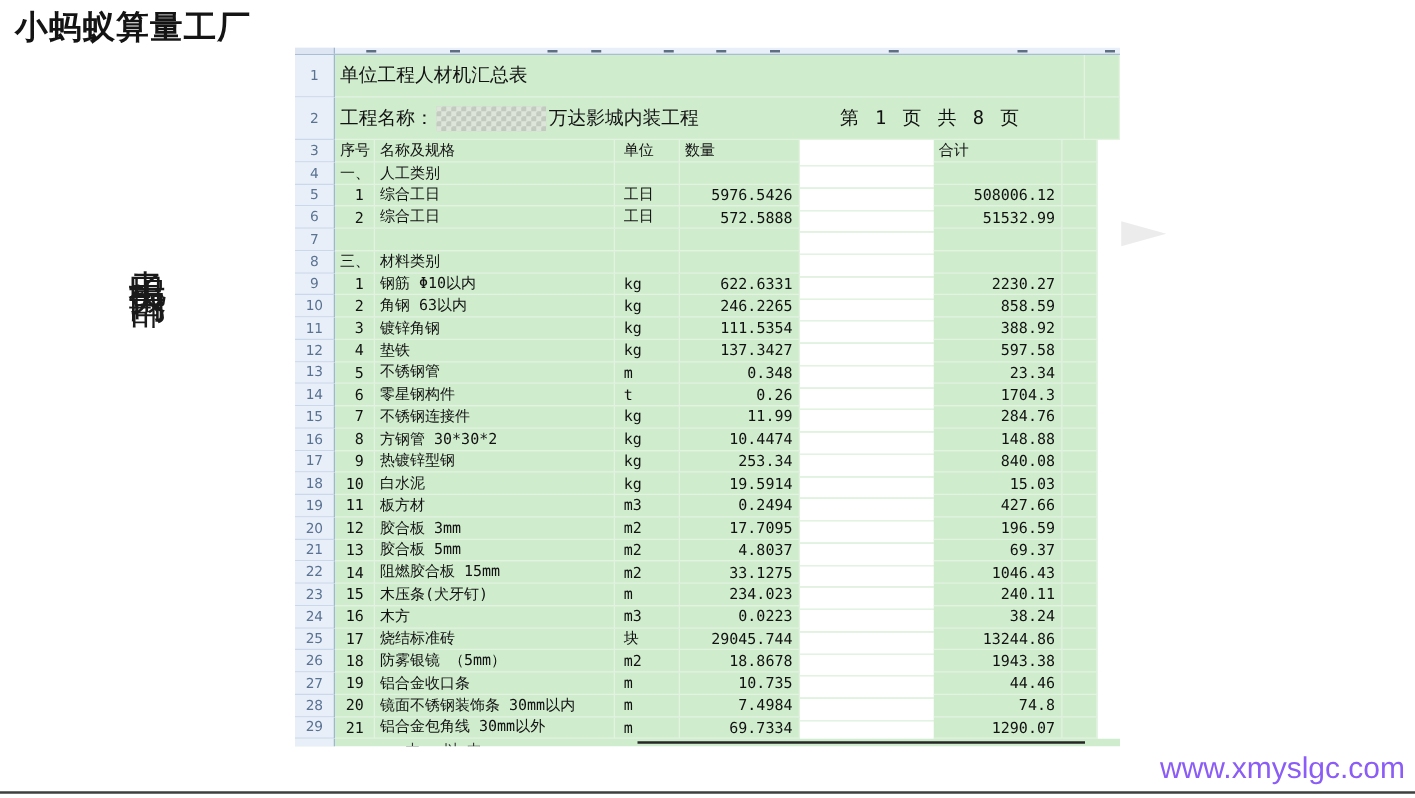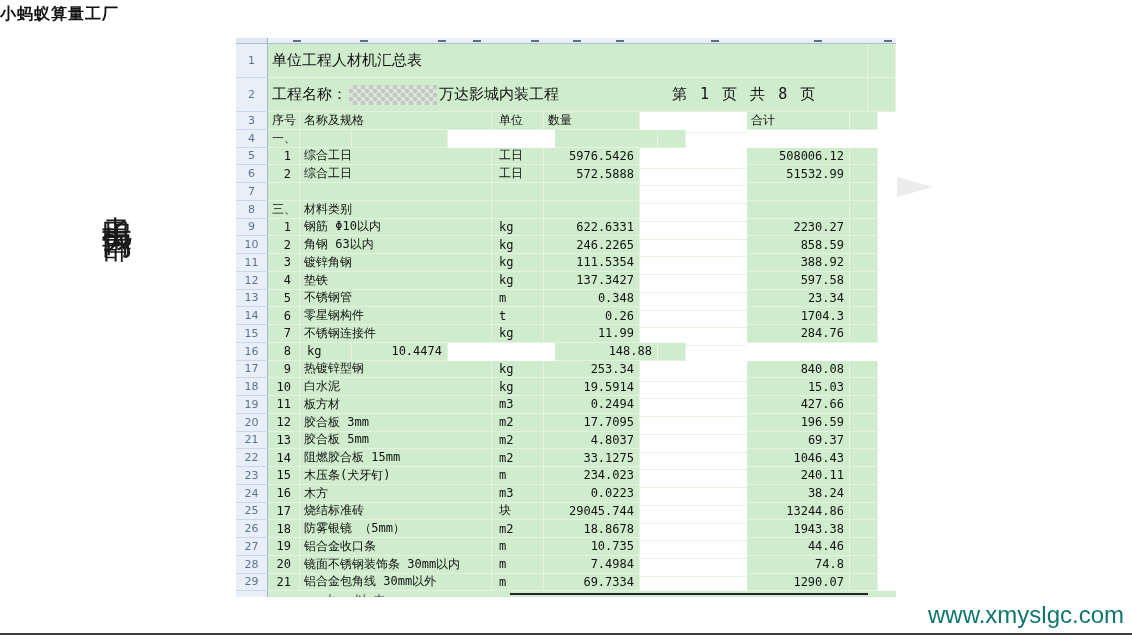--- a/index.html
+++ b/index.html
@@ -1,24 +1,24 @@
 <!DOCTYPE html>
 <html><head>
 <meta charset="utf-8">
 <style>
   html,body{margin:0;padding:0;background:#fff;}
   .canvas{position:relative;width:1132px;height:638px;background:#ffffff;overflow:hidden;
           font-family:"DejaVu Sans Mono", monospace;color:#111;}
   
-  .wm-top{position:absolute;left:0;top:4px;font-size:16px;font-weight:bold;color:#141414;
+  .wm-top{position:absolute;left:12px;top:4px;font-size:26px;font-weight:bold;color:#141414;
           font-family:"Liberation Sans", sans-serif;letter-spacing:1px;}
   .wm-side{position:absolute;left:96px;top:192px;height:210px;font-size:30px;color:#1a1a1a;
            font-family:"DejaVu Serif", serif;writing-mode:vertical-rl;text-orientation:upright;
            letter-spacing:3px;}
-  .url{position:absolute;right:8px;top:601px;font-size:24px;color:#0f766e;
+  .url{position:absolute;right:8px;top:601px;font-size:24px;color:#8b5cf6;
        font-family:"Liberation Sans", sans-serif;}
   .bline{position:absolute;left:0;top:633px;width:1132px;height:2px;background:#3f3f3f;}
   
   .cursor{position:absolute;left:897px;top:177px;width:0;height:0;
           border-top:10px solid transparent;border-bottom:10px solid transparent;
           border-left:36px solid #ececec;}
   
   .sheet{position:absolute;left:236px;top:38px;width:660px;height:559px;overflow:hidden;background:#fff;}
   .strip{position:relative;height:6px;background:#e9eff8;border-bottom:1px solid #a9bdd4;box-sizing:border-box;}
   .strip-corner{position:absolute;left:0;top:0;width:32px;height:5px;background:#dde6f2;border-right:1px solid #9eb6ce;box-sizing:border-box;}
@@ -100,20 +100,21 @@
       <div class="cell w-qty txt">数量</div>
       <div class="cell w-price txt">市场价</div>
       <div class="cell w-total txt">合计</div>
       <div class="cell w-x"></div>
     </div>
 
     <div id="body-rows">
         <div class="xrow dr">
           <div class="rn">4</div>
           <div class="cell w-seq sec">一、</div>
+          <div class="cell w-name txt">人工类别</div>
           <div class="cell w-unit txt unitpad"></div>
           <div class="cell w-qty num"></div>
           <div class="cell w-price num"></div>
           <div class="cell w-total num"></div>
           <div class="cell w-x"></div>
         </div>
         <div class="xrow dr">
           <div class="rn">5</div>
           <div class="cell w-seq seqnum">1</div>
           <div class="cell w-name txt">综合工日</div>
@@ -219,20 +220,21 @@
           <div class="cell w-name txt">不锈钢连接件</div>
           <div class="cell w-unit txt unitpad">kg</div>
           <div class="cell w-qty num">11.99</div>
           <div class="cell w-price num">23.75</div>
           <div class="cell w-total num">284.76</div>
           <div class="cell w-x"></div>
         </div>
         <div class="xrow dr">
           <div class="rn">16</div>
           <div class="cell w-seq seqnum">8</div>
+          <div class="cell w-name txt">方钢管 30*30*2</div>
           <div class="cell w-unit txt unitpad">kg</div>
           <div class="cell w-qty num">10.4474</div>
           <div class="cell w-price num">14.25</div>
           <div class="cell w-total num">148.88</div>
           <div class="cell w-x"></div>
         </div>
         <div class="xrow dr">
           <div class="rn">17</div>
           <div class="cell w-seq seqnum">9</div>
           <div class="cell w-name txt">热镀锌型钢</div>

